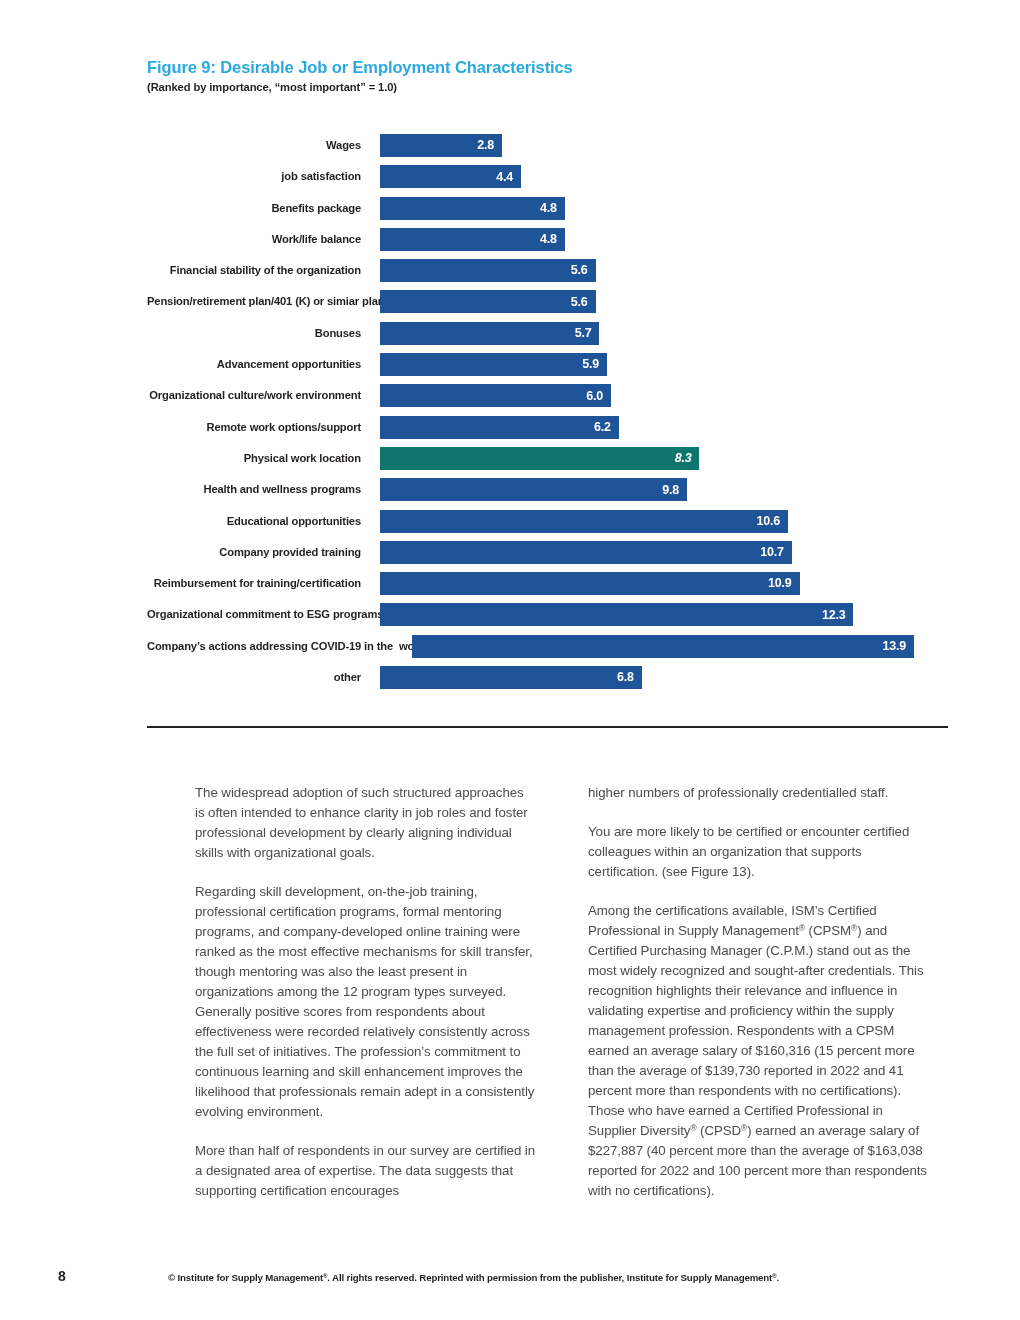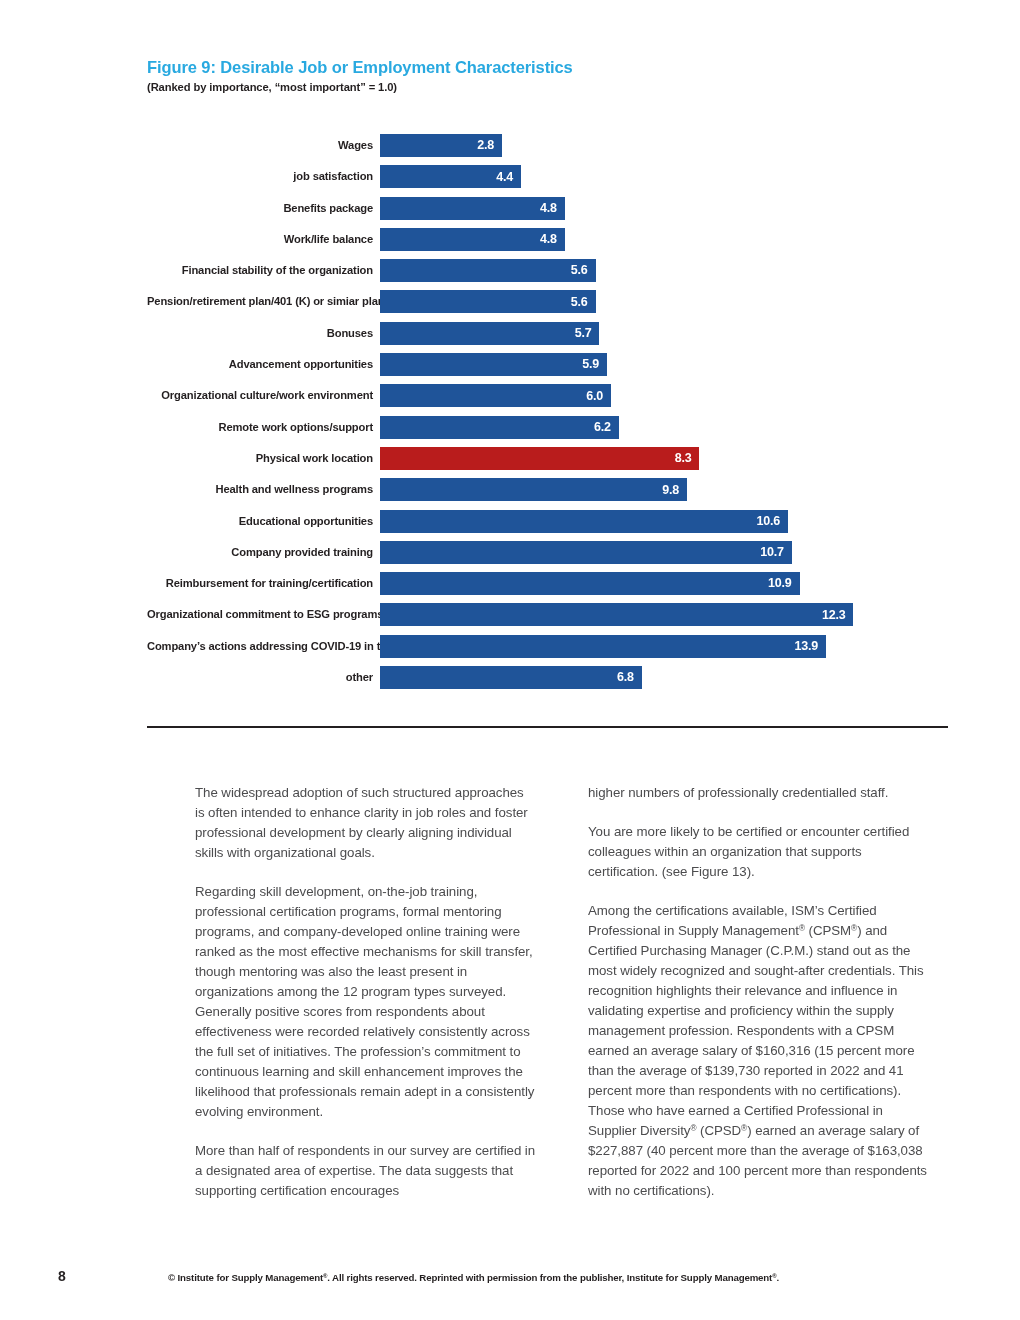--- a/index.html
+++ b/index.html
@@ -56,21 +56,21 @@
     width: 233px;
     flex: 0 0 233px;
     text-align: right;
     font-size: 11.2px;
     font-weight: bold;
     color: #231f20;
     line-height: 23px;
     letter-spacing: -0.15px;
     white-space: pre;
     overflow: visible;
-    padding-right: 7px;
+    padding-right: 19px;
     box-sizing: border-box;
   }
   .bar-track {
     position: relative;
     flex: 1 1 auto;
   }
   .bar-fill {
     height: 23px;
     background: #1f5499;
     display: flex;
@@ -235,21 +235,21 @@
         <div class="bar-label">Remote work options/support</div>
         <div class="bar-track">
           <div class="bar-fill" style="width: 238.658px; background: rgb(31, 84, 153);">
             <span class="bar-value">6.2</span>
           </div>
         </div>
       </div>
       <div class="bar-row">
         <div class="bar-label">Physical work location</div>
         <div class="bar-track">
-          <div class="bar-fill" style="width: 319.493px; background: #b91c1c;">
+          <div class="bar-fill" style="width: 319.493px; background: #0f766e; font-style: italic;">
             <span class="bar-value">8.3</span>
           </div>
         </div>
       </div>
       <div class="bar-row">
         <div class="bar-label">Health and wellness programs</div>
         <div class="bar-track">
           <div class="bar-fill" style="width: 307px; background: rgb(31, 84, 153);">
             <span class="bar-value">9.8</span>
           </div>
@@ -283,21 +283,21 @@
         <div class="bar-label">Organizational commitment to ESG programs</div>
         <div class="bar-track">
           <div class="bar-fill" style="width: 473.466px; background: rgb(31, 84, 153);">
             <span class="bar-value">12.3</span>
           </div>
         </div>
       </div>
       <div class="bar-row">
         <div class="bar-label">Company’s actions addressing COVID-19 in the  workplace</div>
         <div class="bar-track">
-          <div class="bar-fill" style="width: 446px; background: rgb(31, 84, 153);">
+          <div class="bar-fill" style="width: 502px; background: rgb(31, 84, 153); margin-left: 32px;">
             <span class="bar-value">13.9</span>
           </div>
         </div>
       </div>
       <div class="bar-row">
         <div class="bar-label">other</div>
         <div class="bar-track">
           <div class="bar-fill" style="width: 261.753px; background: rgb(31, 84, 153);">
             <span class="bar-value">6.8</span>
           </div>

